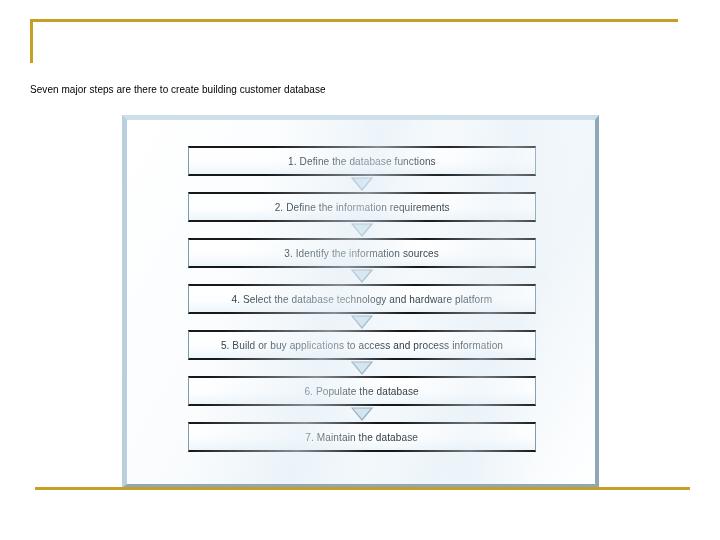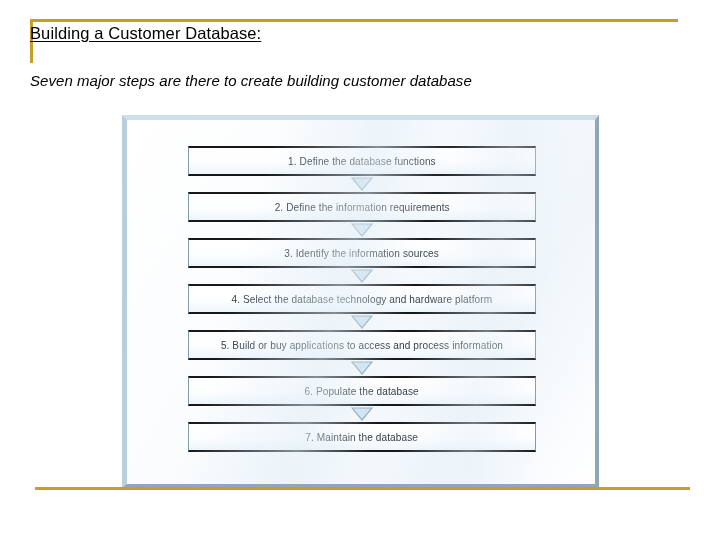--- a/index.html
+++ b/index.html
@@ -58,26 +58,25 @@
     color: #000000;
     text-decoration: underline;
     text-underline-offset: 2px;
     letter-spacing: 0.1px;
     white-space: nowrap;
   }
 
   .page-subtitle {
     position: absolute;
     left: 30px;
-    top: 72px;
-    font-size: 15px;
+    top: 84px;
+    font-size: 10px;
     color: #000000;
     letter-spacing: 0.05px;
     white-space: nowrap;
-    font-style: italic;
   }
 
   
   .diagram-panel {
     position: absolute;
     left: 122px;
     top: 115px;
     width: 477px;
     height: 373px;
     background: #ffffff;
@@ -167,21 +166,20 @@
   }
 </style>
 </head>
 <body>
 
 <div class="slide">
 
   <div class="rule-top"></div>
   <div class="rule-left"></div>
 
-  <div class="page-title">Building a Customer Database:</div>
 
   <div class="page-subtitle">Seven major steps are there to create building customer database</div>
 
   <div class="diagram-panel">
     <div class="diagram-inner">
 
       <div class="flow">
 
         <div class="step-box">
           <span class="step-label">1. Define the database functions</span>

